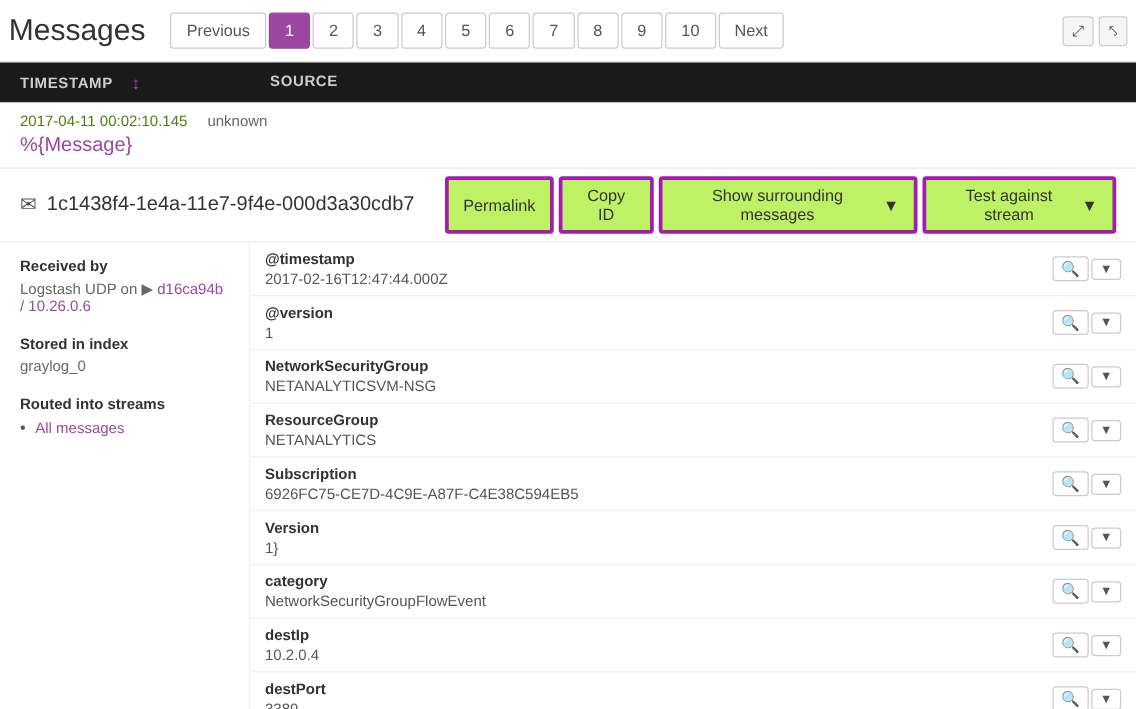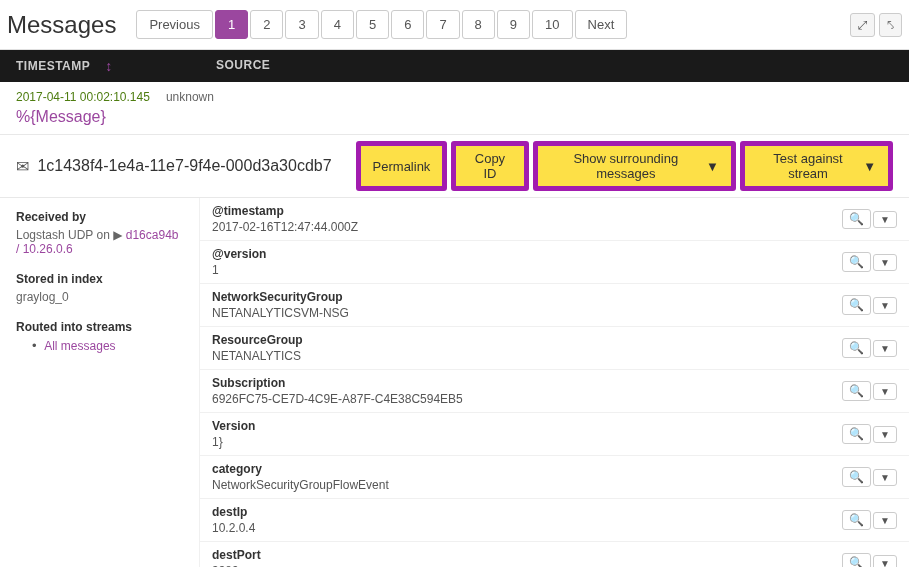--- a/index.html
+++ b/index.html
@@ -125,22 +125,22 @@
     }
 
     .message-actions {
       display: flex;
       gap: 4px;
       margin-left: 16px;
     }
 
     .action-btn {
       padding: 5px 12px;
-      border: 5px solid #a21caf;
-      background: #fde047;
+      border: 3px solid #a21caf;
+      background: #bef264;
       cursor: pointer;
       font-size: 13px;
       color: #333;
       border-radius: 3px;
     }
 
     .action-btn.dropdown {
       display: flex;
       align-items: center;
       gap: 4px;
@@ -180,21 +180,20 @@
     }
 
     .detail-section-value a {
       color: #9b479f;
       text-decoration: none;
     }
 
     .streams-list {
       list-style: none;
       padding: 0;
-      margin-left: 16px;
     }
 
     .streams-list li a {
       color: #9b479f;
       font-size: 12px;
       text-decoration: none;
     }
 
     .field-row {
       display: flex;

